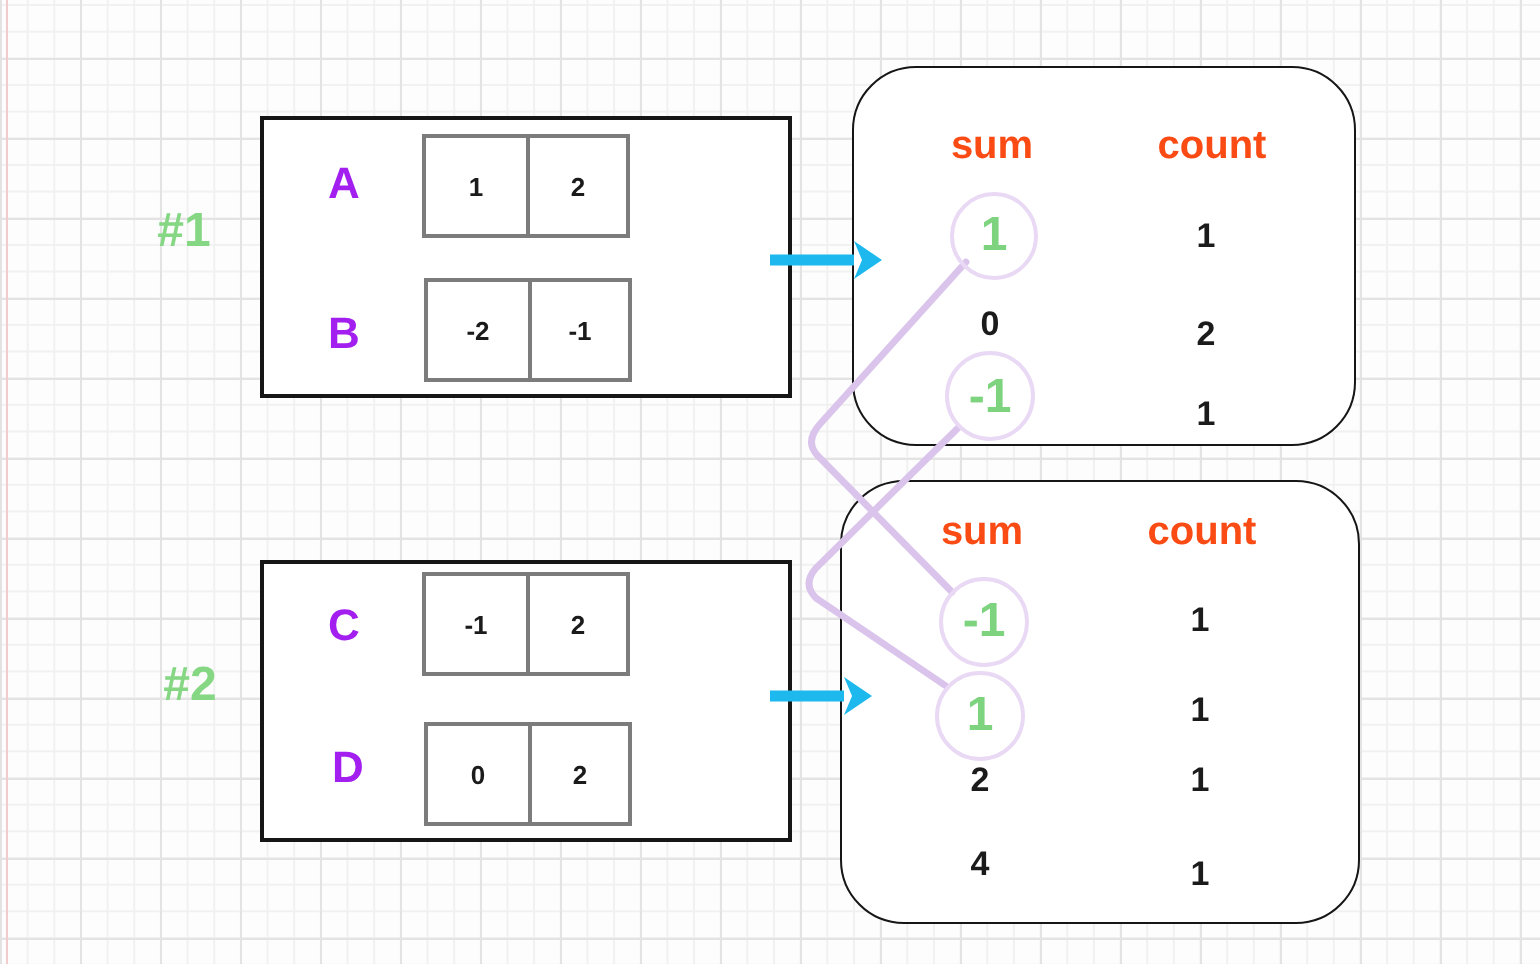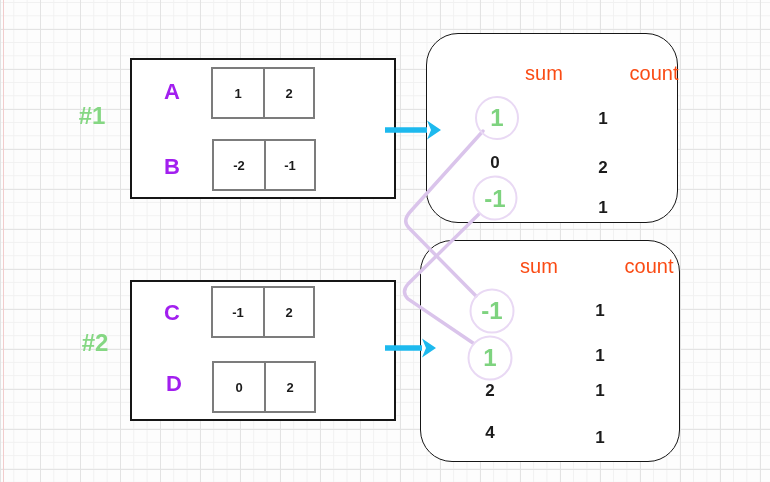--- a/index.html
+++ b/index.html
@@ -28,21 +28,21 @@
   .cells { position:absolute; display:flex; background:#fff;
     border:2.5px solid var(--cell-border-gray,#7c7c7c); }
   .cell  { width:50px; height:48px; display:flex; align-items:center; justify-content:center;
     font-size:13px; font-weight:700; color:var(--number-black,#1b1b1b); }
   .cell + .cell { border-left:2.5px solid var(--cell-border-gray,#7c7c7c); }
 
   .ctext { position:absolute; transform:translate(-50%,-50%);
     white-space:nowrap; line-height:1; }
   .exlabel { font-size:24px; font-weight:700; color:var(--label-green,#85d783); }
   .letter  { font-size:22px; font-weight:700; color:var(--letter-purple,#a21fef); }
-  .hdr     { font-size:20px; font-weight:400; color:var(--header-orange,#fa4b14);margin-left:48px; }
+  .hdr     { font-size:20px; font-weight:700; color:var(--header-orange,#fa4b14); }
   .gsum    { font-size:24px; font-weight:700; color:var(--sum-green,#7ed37f); }
   .bnum    { font-size:17px; font-weight:700; color:var(--number-black,#1b1b1b); }
 
   svg.overlay { position:absolute; left:0; top:0; pointer-events:none; }
   .connector { fill:none; stroke:var(--connector-lavender,#dac4eb);
     stroke-width:3.4; stroke-linecap:round; }
   .scircle   { fill:none; stroke:var(--circle-lavender,#e9d9f4); stroke-width:2; }
   .arrowline { stroke:var(--arrow-cyan,#1db9ee); stroke-width:5.6; }
   .arrowhead { fill:var(--arrow-cyan,#1db9ee); }
 </style>

